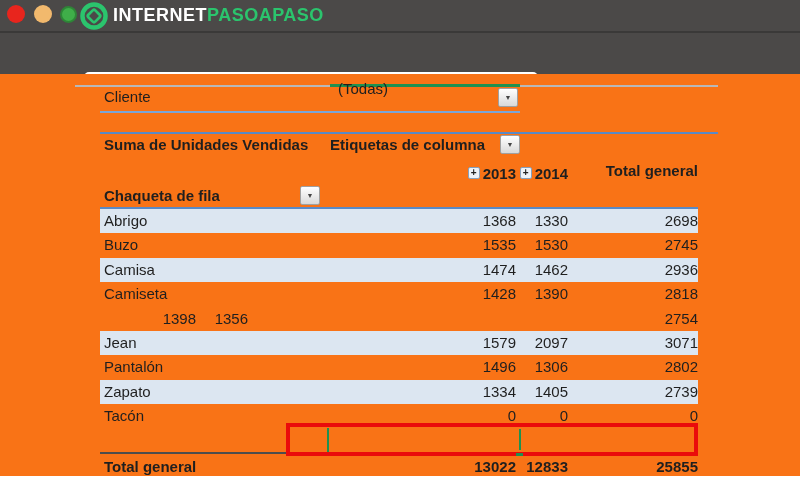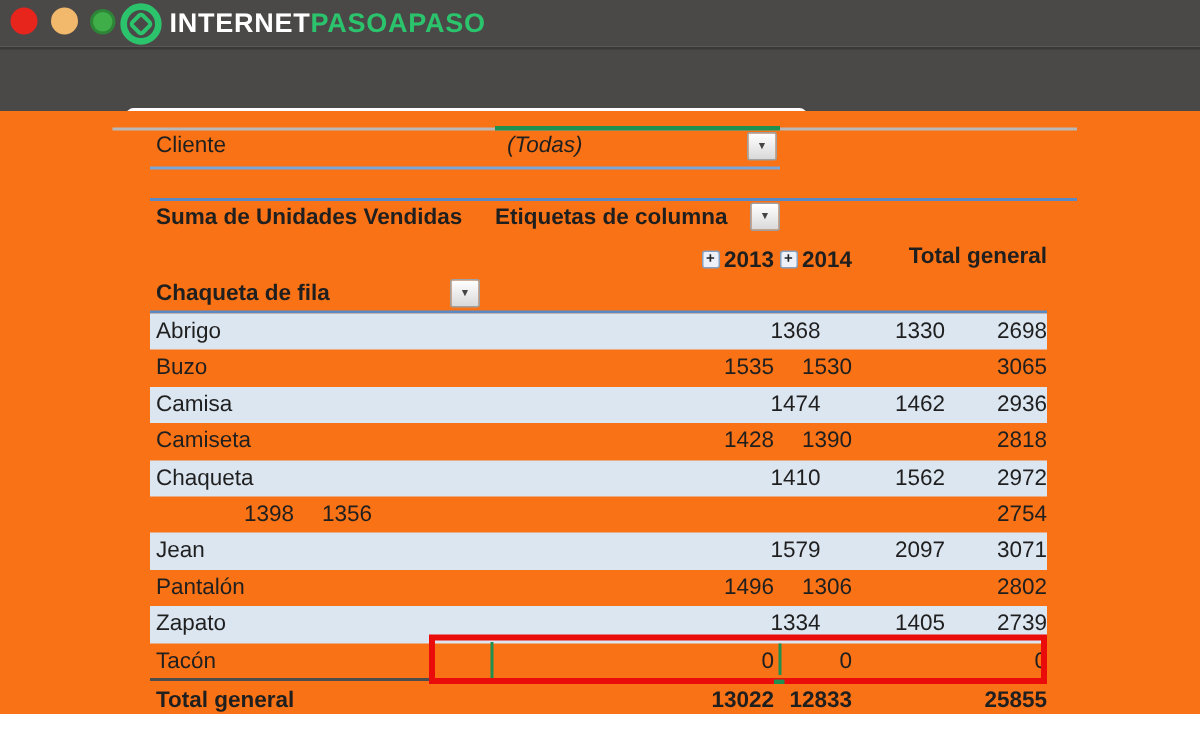--- a/index.html
+++ b/index.html
@@ -44,21 +44,21 @@
   .cell { display:block; }
   .cell.label  { flex:0 0 320px; padding-left:4px; }
   .cell.c2013  { flex:0 0 96px; text-align:right; }
   .cell.c2014  { flex:0 0 52px; text-align:right; }
   .cell.ctotal { flex:1 1 auto; text-align:right; }
   .hcell { display:flex; align-items:center; justify-content:flex-end; }
   .expand { width:12px; height:12px; border:1px solid #86a0bd; background:#eef2f8; border-radius:2px; font-size:10px; line-height:10px; font-weight:bold; color:#222; display:inline-flex; align-items:center; justify-content:center; margin-right:3px; cursor:pointer; }
 
   .pivot-rows { position:absolute; left:100px; top:135px; width:598px; }
   .data-row { display:flex; height:24.4px; line-height:24.4px; }
-  .data-row.band { background:#dce6f1;gap:31px; }
+  .data-row.band { background:#dce6f1; }
 
   .grand-row { position:absolute; left:100px; top:382px; width:598px; height:22px; line-height:22px; display:flex; font-weight:bold; }
 
   
   .redbox { position:absolute; left:286px; top:349px; width:412px; height:33px; border:4px solid #ea0b0b; z-index:6; }
   .caret { position:absolute; width:2px; background:#1e9150; z-index:5; }
   .caret.left { left:327px; top:354px; height:24px; }
   .caret.mid  { left:519px; top:355px; height:21px; }
   .caret-tick { position:absolute; left:516px; top:379px; width:7px; height:3px; background:#1e9150; z-index:7; }
 </style>
@@ -98,21 +98,21 @@
       <input placeholder="Search" style="">
     </div>
   </div>
 
   <div class="content">
 
     <div class="hline gray-hairline"></div>
     <div class="hline green-topline"></div>
 
     <span class="txt" style="left:104px; top:14px;">Cliente</span>
-    <span class="txt" style="left:338px; top:14px;font-style:italic;">(Todas)</span>
+    <span class="txt" style="left:338px; top:6px;">(Todas)</span>
     <span class="dd" style="left:498px; top:14px;">
         <span>▼</span>
       </span>
     <div class="hline cliente-underline"></div>
 
     <div class="hline suma-topline"></div>
 
     <span class="txt b" style="left:104px; top:62px;">Suma de Unidades Vendidas</span>
     <span class="txt b" style="left:330px; top:62px;">Etiquetas de columna</span>
     <span class="dd" style="left:500px; top:61px;">
@@ -147,43 +147,37 @@
     <span class="cell label rl">Abrigo</span>
     <span class="cell c2013">1368</span>
     <span class="cell c2014">1330</span>
     <span class="cell ctotal">2698</span>
   </div>
 
   <div class="data-row">
     <span class="cell label rl">Buzo</span>
     <span class="cell c2013">1535</span>
     <span class="cell c2014">1530</span>
-    <span class="cell ctotal">3065</span>
+    <span class="cell ctotal">2745</span>
   </div>
 
   <div class="data-row band">
     <span class="cell label rl">Camisa</span>
     <span class="cell c2013">1474</span>
     <span class="cell c2014">1462</span>
     <span class="cell ctotal">2936</span>
   </div>
 
   <div class="data-row">
     <span class="cell label rl">Camiseta</span>
     <span class="cell c2013">1428</span>
     <span class="cell c2014">1390</span>
     <span class="cell ctotal">2818</span>
   </div>
 
-  <div class="data-row band">
-    <span class="cell label rl">Chaqueta</span>
-    <span class="cell c2013">1410</span>
-    <span class="cell c2014">1562</span>
-    <span class="cell ctotal">2972</span>
-  </div>
 
   <div class="data-row">
     <span class="cell c2013">1398</span>
     <span class="cell c2014">1356</span>
     <span class="cell ctotal">2754</span>
   </div>
 
   <div class="data-row band">
     <span class="cell label rl">Jean</span>
     <span class="cell c2013">1579</span>

